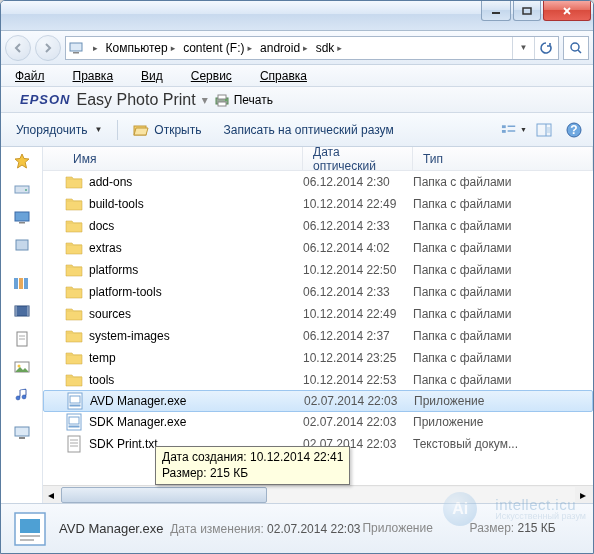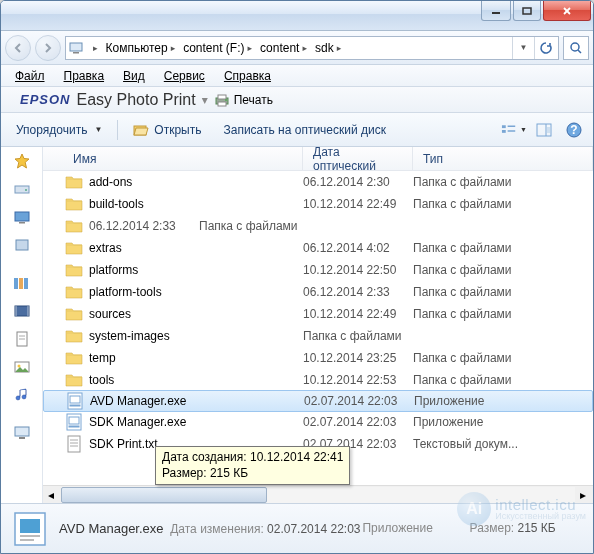--- a/index.html
+++ b/index.html
@@ -16,21 +16,21 @@
 .navbar { height: 34px; background: linear-gradient(#f7fafe,#e5edf7); display: flex; align-items: center; padding: 0 4px; gap: 4px; border-bottom: 1px solid #c8d4e2; }
 .navbtn { width: 26px; height: 26px; border-radius: 50%; background: radial-gradient(circle at 30% 30%,#f5f9fd,#cdd9e8); border: 1px solid #9fb2c8; display: flex; align-items: center; justify-content: center; opacity: .5; }
 .navbtn svg { width: 14px; height: 14px; }
 .addrbar { flex: 1; height: 24px; background: #fff; border: 1px solid #a8b8cc; display: flex; align-items: center; padding: 0 2px; }
 .addrseg { display: flex; align-items: center; height: 100%; padding: 0 4px; cursor: default; }
 .addrseg .chev { margin-left: 3px; color: #555; font-size: 9px; }
 .addricon { width: 16px; height: 16px; margin-right: 2px; }
 .addr-refresh, .addr-drop { width: 22px; height: 22px; border-left: 1px solid #d0d8e2; display: flex; align-items: center; justify-content: center; }
 .searchbtn { width: 26px; height: 24px; background: #fff; border: 1px solid #a8b8cc; display: flex; align-items: center; justify-content: center; }
 
-.menubar { height: 22px; background: linear-gradient(#f9fbfe,#eef3f9); display: flex; align-items: center; padding: 0 6px; gap: 3px; border-bottom: 1px solid #d0dae6; }
+.menubar { height: 22px; background: linear-gradient(#f9fbfe,#eef3f9); display: flex; align-items: center; padding: 0 6px; gap: 12px; border-bottom: 1px solid #d0dae6; }
 .menuitem { padding: 2px 8px; }
 .menuitem u { text-decoration: underline; }
 
 .epsonbar { height: 26px; background: linear-gradient(#f8fafd,#edf2f8); display: flex; align-items: center; padding: 0 19px; gap: 6px; border-bottom: 1px solid #d0dae6; }
 .epson-logo { color: #2a3f8f; font-weight: bold; font-size: 13px; font-style: italic; letter-spacing: 1px; }
 .epson-sub { color: #333; font-size: 16px; }
 .epson-sep { color: #888; }
 .epson-print { display: flex; align-items: center; gap: 4px; }
 
 .toolbar { height: 34px; background: linear-gradient(#f8fbfe,#e9f0f8); display: flex; align-items: center; padding: 0 6px; gap: 4px; border-bottom: 1px solid #c8d4e2; }
@@ -66,21 +66,21 @@
 .hscroll .arr { width: 18px; height: 16px; display: flex; align-items: center; justify-content: center; position: absolute; }
 
 .statusbar { height: 50px; background: linear-gradient(#f6f9fd,#e8eff7); border-top: 1px solid #c8d4e2; display: flex; align-items: center; padding: 4px 10px; gap: 10px; }
 .status-icon { width: 38px; height: 38px; }
 .status-text { display: flex; flex-direction: row; gap: 2px; font-size: 11px; color: #555; }
 .status-name { font-size: 13px; color: #333; }
 .status-label { color: #888; }
 
 .tooltip { position: absolute; left: 155px; top: 446px; background: #ffffe1; border: 1px solid #767676; padding: 3px 6px; font-size: 11px; line-height: 1.3; z-index: 100; box-shadow: 2px 2px 3px rgba(0,0,0,.2); }
 
-.watermark { position: absolute; right: 8px; bottom: 28px; display: flex; align-items: center; gap: 4px; opacity: .38; z-index: 50; pointer-events: none; margin-top: 48px; }
+.watermark { position: absolute; right: 8px; bottom: 28px; display: flex; align-items: center; gap: 18px; opacity: .38; z-index: 50; pointer-events: none; margin-top: 48px; }
 .watermark .wlogo { width: 34px; height: 34px; border-radius: 50%; background: radial-gradient(circle at 35% 35%, #cfe3f5, #7fb0da); display:flex; align-items:center; justify-content:center; color:#fff; font-weight:bold; font-size:16px; }
 .watermark .wtext { display:flex; flex-direction:column; line-height:1; }
 .watermark .wt1 { color:#6d9ec9; font-size:15px; letter-spacing:.5px; }
 .watermark .wt2 { color:#a5bfd6; font-size:9px; }
 
 
 .folder-svg { fill: #f7d774; stroke: #caa33a; stroke-width: .5; }
 .exe-svg rect { fill: #fff; stroke: #7aa6d4; }
 </style>
 </head>
@@ -128,21 +128,21 @@
         </span>
       <span class="addrseg">
           <span>Компьютер</span>
           <span class="chev">▸</span>
         </span>
       <span class="addrseg">
           <span>content (F:)</span>
           <span class="chev">▸</span>
         </span>
       <span class="addrseg">
-          <span>content</span>
+          <span>android</span>
           <span class="chev">▸</span>
         </span>
       <span class="addrseg">
           <span>sdk</span>
           <span class="chev">▸</span>
         </span>
       <div style="flex:1"></div>
       <div class="addr-drop">
           <span style="font-size:8px;color:#555">▼</span>
         </div>
@@ -191,21 +191,21 @@
       </div>
     <div class="tsep"></div>
     <div class="tbtn">
       <svg width="16" height="14" viewBox="0 0 16 14">
           <rect x="1" y="3" width="12" height="9" fill="#f4d171" stroke="#c29a3a"></rect>
           <path d="M3 5h12l-2 7H1z" fill="#f9e4a4" stroke="#c29a3a"></path>
         </svg>
       <span>Открыть</span>
     </div>
     <div class="tbtn">
-        <span>Записать на оптический диск</span>
+        <span>Записать на оптический разум</span>
       </div>
     <div class="tspacer"></div>
     <div class="ticonbtn">
         <svg width="18" height="14" viewBox="0 0 18 14">
           <rect x="1" y="2" width="4" height="3" fill="#7aa6d4"></rect>
           <rect x="1" y="7" width="4" height="3" fill="#7aa6d4"></rect>
           <line x1="7" y1="3" x2="15" y2="3" stroke="#7aa6d4" stroke-width="1.5"></line>
           <line x1="7" y1="8" x2="15" y2="8" stroke="#7aa6d4" stroke-width="1.5"></line>
         </svg>
         <span style="font-size:7px;margin-left:2px;color:#333">▼</span>
@@ -319,20 +319,21 @@
             </svg>
             <span class="fname">build-tools</span>
             <span class="fdate">10.12.2014 22:49</span>
             <span class="ftype">Папка с файлами</span>
           </div>
           <div class="row">
             <svg class="ficon" viewBox="0 0 18 16">
               <path class="folder-svg" d="M1 3h6l1.5 2H17v9H1z"></path>
               <path d="M1 5h16" stroke="#e8c968"></path>
             </svg>
+            <span class="fname">docs</span>
             <span class="fdate">06.12.2014 2:33</span>
             <span class="ftype">Папка с файлами</span>
           </div>
           <div class="row">
             <svg class="ficon" viewBox="0 0 18 16">
               <path class="folder-svg" d="M1 3h6l1.5 2H17v9H1z"></path>
               <path d="M1 5h16" stroke="#e8c968"></path>
             </svg>
             <span class="fname">extras</span>
             <span class="fdate">06.12.2014 4:02</span>
@@ -364,20 +365,21 @@
             <span class="fname">sources</span>
             <span class="fdate">10.12.2014 22:49</span>
             <span class="ftype">Папка с файлами</span>
           </div>
           <div class="row">
             <svg class="ficon" viewBox="0 0 18 16">
               <path class="folder-svg" d="M1 3h6l1.5 2H17v9H1z"></path>
               <path d="M1 5h16" stroke="#e8c968"></path>
             </svg>
             <span class="fname">system-images</span>
+            <span class="fdate">06.12.2014 2:37</span>
             <span class="ftype">Папка с файлами</span>
           </div>
           <div class="row">
             <svg class="ficon" viewBox="0 0 18 16">
               <path class="folder-svg" d="M1 3h6l1.5 2H17v9H1z"></path>
               <path d="M1 5h16" stroke="#e8c968"></path>
             </svg>
             <span class="fname">temp</span>
             <span class="fdate">10.12.2014 23:25</span>
             <span class="ftype">Папка с файлами</span>

